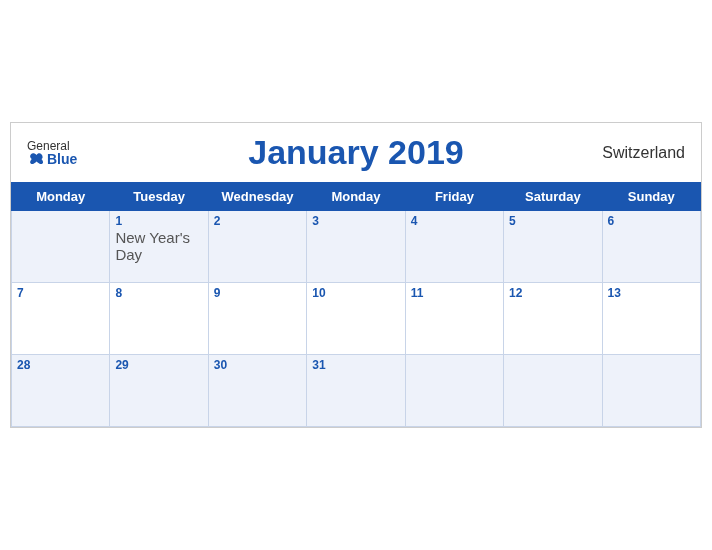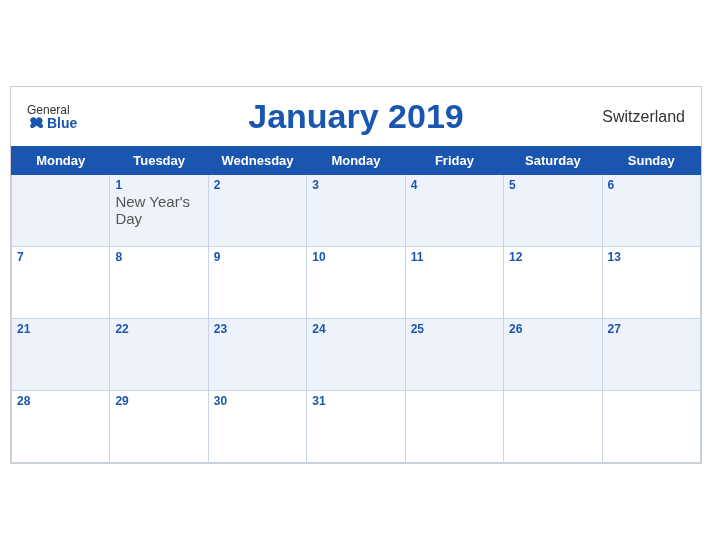--- a/index.html
+++ b/index.html
@@ -176,43 +176,20 @@
           </td>
           <td>
             <span class="day-num">12</span>
           </td>
           <td>
             <span class="day-num">13</span>
           </td>
         </tr>
         <tr>
           <td>
-            <span class="day-num">21</span>
-          </td>
-          <td>
-            <span class="day-num">22</span>
-          </td>
-          <td>
-            <span class="day-num">23</span>
-          </td>
-          <td>
-            <span class="day-num">24</span>
-          </td>
-          <td>
-            <span class="day-num">25</span>
-          </td>
-          <td>
-            <span class="day-num">26</span>
-          </td>
-          <td>
-            <span class="day-num">27</span>
-          </td>
-        </tr>
-        <tr>
-          <td>
             <span class="day-num">28</span>
           </td>
           <td>
             <span class="day-num">29</span>
           </td>
           <td>
             <span class="day-num">30</span>
           </td>
           <td>
             <span class="day-num">31</span>

